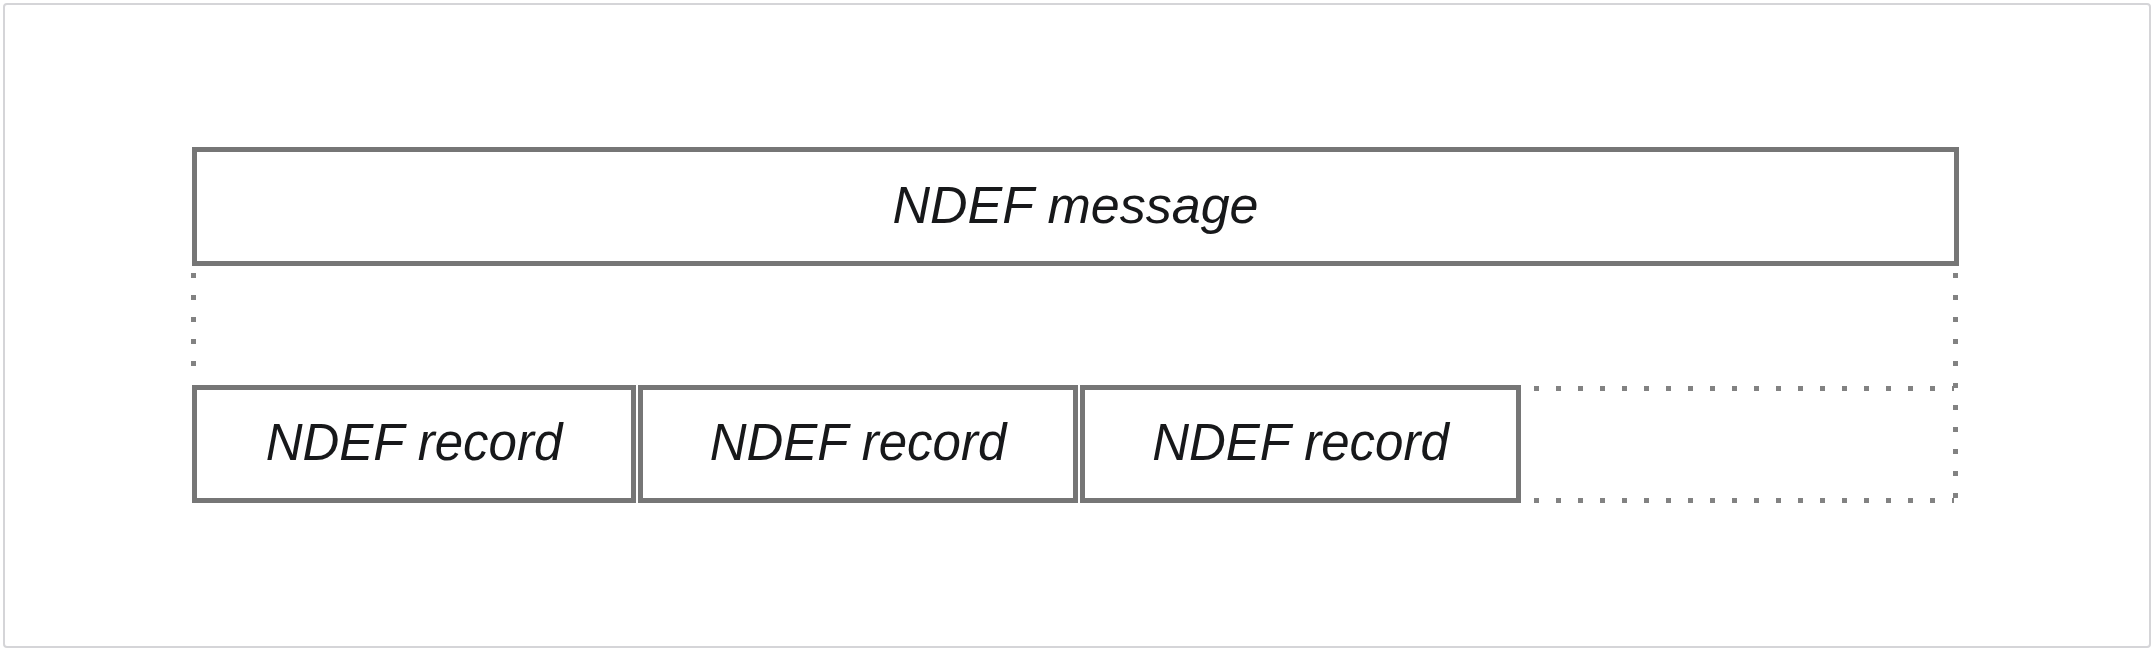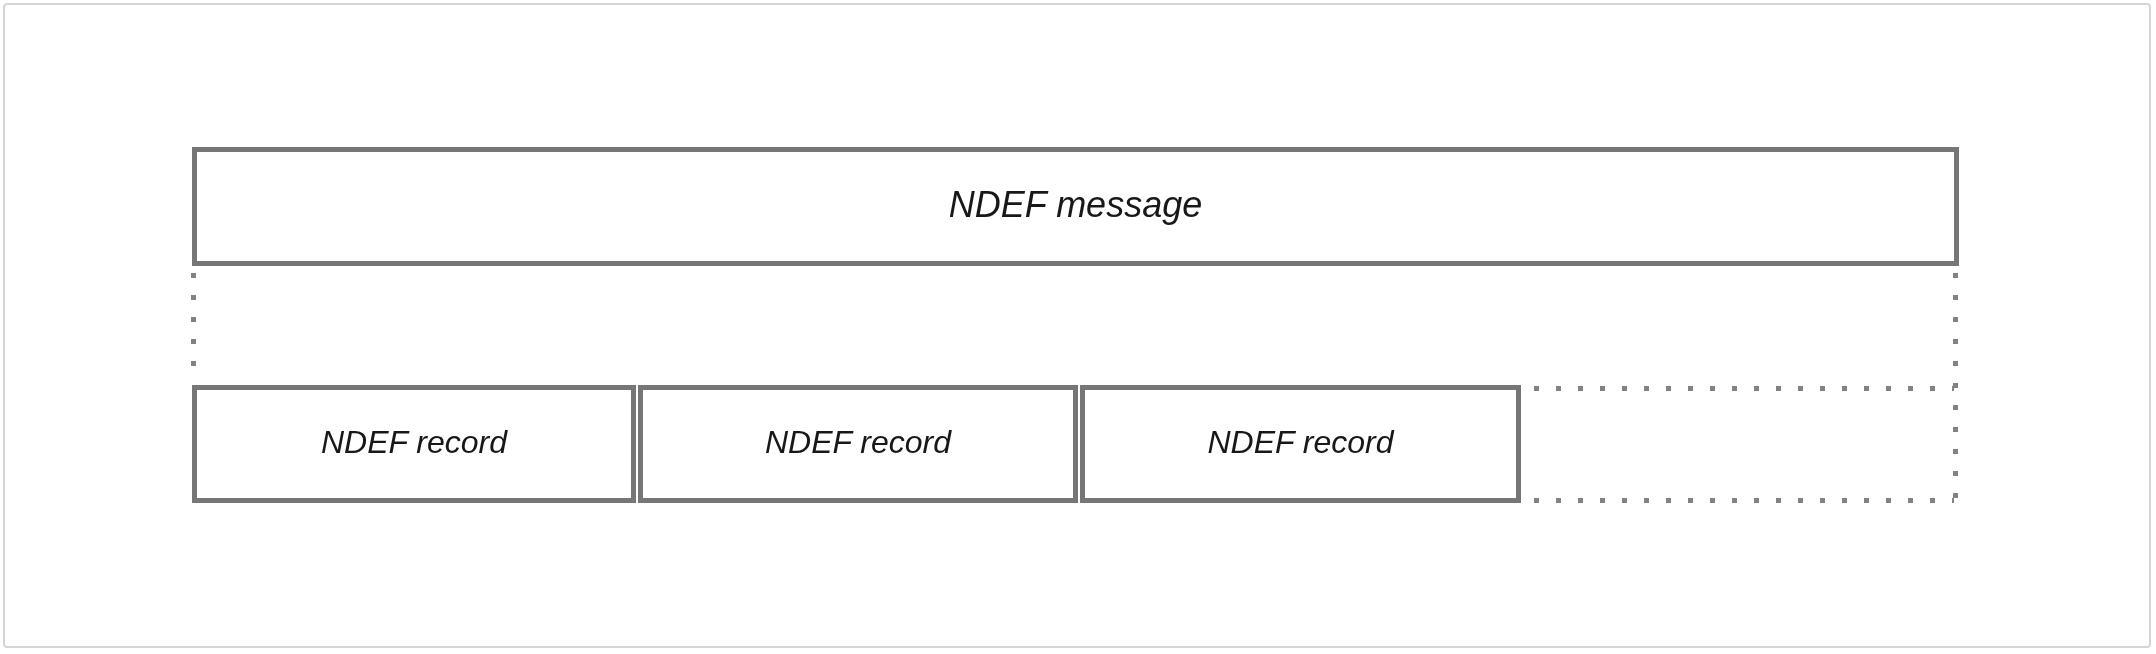--- a/index.html
+++ b/index.html
@@ -34,26 +34,26 @@
   .msg-box {
     left: 192px; top: 147px;
     width: 1767px; height: 119px;
   }
   .rec-box-1 { left: 192px;  top: 385px; width: 444px; height: 118px; }
   .rec-box-2 { left: 638px;  top: 385px; width: 440px; height: 118px; }
   .rec-box-3 { left: 1080px; top: 385px; width: 441px; height: 118px; }
   .box-label {
     font-style: italic;
     color: #17181a;
-    font-size: 36px;
+    font-size: 52px;
     line-height: 1;
     white-space: nowrap;
     transform: translateY(-2px);
   }
-  .rec-label { font-size: 32px; }
+  .rec-label { font-size: 51px; }
   .dotted-v {
     position: absolute;
     width: 5px;
     background-image: repeating-linear-gradient(
       to bottom, #828282 0px, #828282 5px, transparent 5px, transparent 22px);
   }
   .dotted-h {
     position: absolute;
     height: 5px;
     background-image: repeating-linear-gradient(

